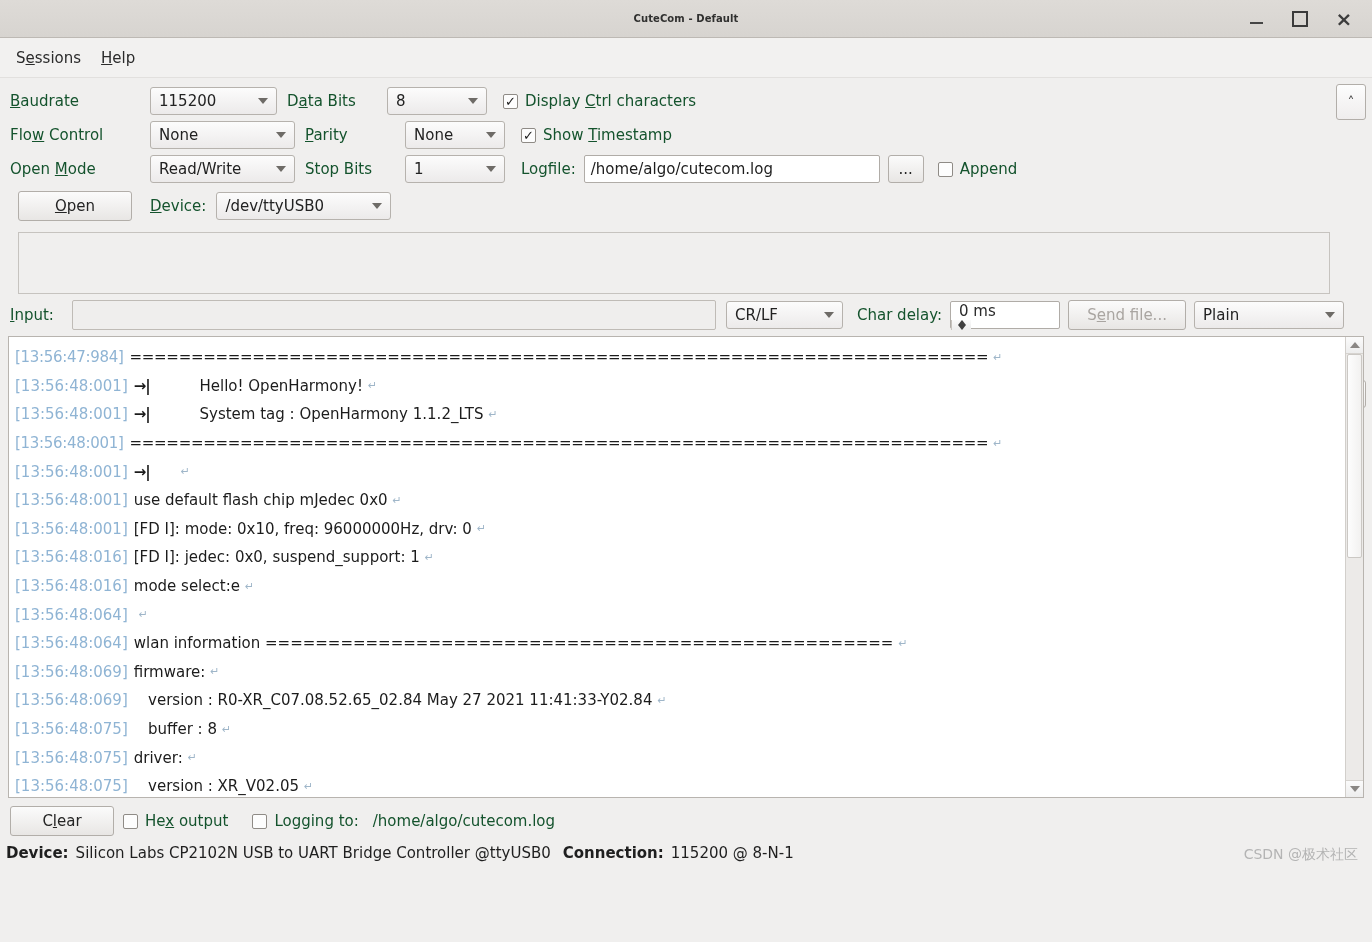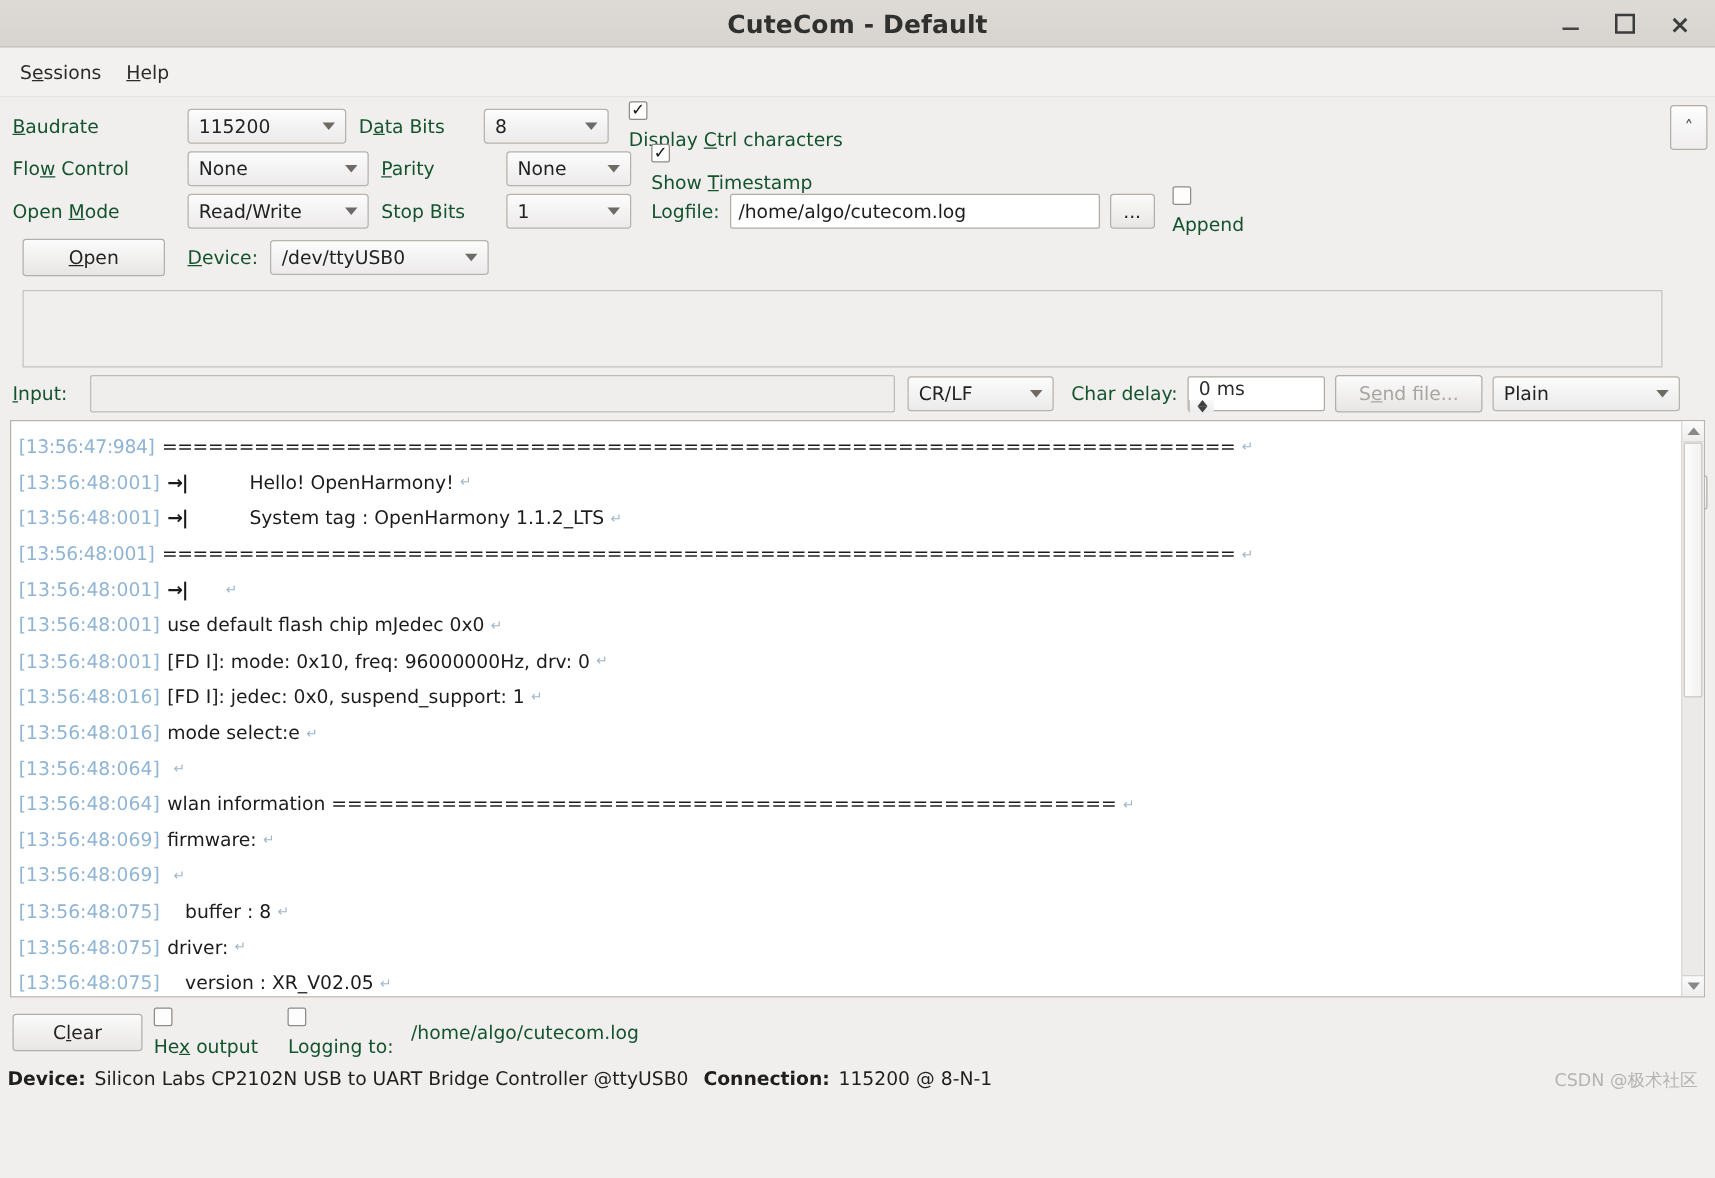--- a/index.html
+++ b/index.html
@@ -15,21 +15,21 @@
   
   .titlebar {
     height: 38px;
     background: linear-gradient(180deg,#dedbd7 0%, #d7d4d0 100%);
     border-bottom: 1px solid #bdb9b4;
     display: flex; align-items: center;
     position: relative;
   }
   .title-text {
     flex: 1; text-align: center;
-    font-size: 20px; font-weight: bold; color: #30302f;
+    font-size: 10px; font-weight: bold; color: #30302f;
     letter-spacing: 0.1px;
   }
   .win-btns { position: absolute; right: 6px; top: 0; height: 38px; display: flex; align-items: center; }
   .win-btn {
     width: 44px; height: 38px;
     display: flex; align-items: center; justify-content: center;
     color: #3c3c3c; font-size: 17px; line-height: 1;
   }
   .win-btn.minimize::after { content: ""; display:block; width: 13px; height: 2px; background: #454545; margin-top: 8px; }
   .win-btn.maximize::after { content: ""; display:block; width: 12px; height: 12px; border: 2px solid #3b3b3b; }
@@ -91,21 +91,21 @@
     border: 1px solid #b2aea9;
     border-radius: 3px;
     display: flex; align-items: center; justify-content: center;
     font-size: 15px; color: #242424;
     padding: 0 10px;
     white-space: nowrap;
   }
   .btn.disabled { color: #a9a5a1; }
   .btn u { text-decoration: underline; }
 
-  .chk { display: flex; gap: 7px; white-space: nowrap; flex-direction: column; }
+  .chk { display: flex; align-items: center; gap: 7px; white-space: nowrap; }
   .chkbox {
     width: 15px; height: 15px;
     border: 1px solid #8f8b86;
     background: #fdfdfd;
     border-radius: 2px;
     display: flex; align-items: center; justify-content: center;
     font-size: 13px; color: #1a1a1a; line-height: 1;
   }
   .chkbox.on::after { content: "\2713"; font-size: 13px; font-weight: bold; }
 
@@ -361,21 +361,21 @@
       <div class="logline"><span class="ts">[13:56:48:001]</span><span class="ctrl-tab">→|</span><span>          </span><span class="body-txt">System tag : OpenHarmony 1.1.2_LTS</span><span class="ctrl-cr">↵</span></div>
       <div class="logline eqline"><span class="ts">[13:56:48:001]</span><span class="body-txt">======================================================================</span><span class="ctrl-cr">↵</span></div>
       <div class="logline"><span class="ts">[13:56:48:001]</span><span class="ctrl-tab">→|</span><span>     </span><span class="body-txt"></span><span class="ctrl-cr">↵</span></div>
       <div class="logline"><span class="ts">[13:56:48:001]</span><span class="body-txt">use default flash chip mJedec 0x0</span><span class="ctrl-cr">↵</span></div>
       <div class="logline"><span class="ts">[13:56:48:001]</span><span class="body-txt">[FD I]: mode: 0x10, freq: 96000000Hz, drv: 0</span><span class="ctrl-cr">↵</span></div>
       <div class="logline"><span class="ts">[13:56:48:016]</span><span class="body-txt">[FD I]: jedec: 0x0, suspend_support: 1</span><span class="ctrl-cr">↵</span></div>
       <div class="logline"><span class="ts">[13:56:48:016]</span><span class="body-txt">mode select:e</span><span class="ctrl-cr">↵</span></div>
       <div class="logline"><span class="ts">[13:56:48:064]</span><span class="body-txt"></span><span class="ctrl-cr">↵</span></div>
       <div class="logline"><span class="ts">[13:56:48:064]</span><span class="body-txt">wlan information ==================================================</span><span class="ctrl-cr">↵</span></div>
       <div class="logline"><span class="ts">[13:56:48:069]</span><span class="body-txt">firmware:</span><span class="ctrl-cr">↵</span></div>
-      <div class="logline"><span class="ts">[13:56:48:069]</span><span class="ctrl-cr">↵</span></div>
+      <div class="logline"><span class="ts">[13:56:48:069]</span><span class="body-txt">   version : R0-XR_C07.08.52.65_02.84 May 27 2021 11:41:33-Y02.84</span><span class="ctrl-cr">↵</span></div>
       <div class="logline"><span class="ts">[13:56:48:075]</span><span class="body-txt">   buffer : 8</span><span class="ctrl-cr">↵</span></div>
       <div class="logline"><span class="ts">[13:56:48:075]</span><span class="body-txt">driver:</span><span class="ctrl-cr">↵</span></div>
       <div class="logline"><span class="ts">[13:56:48:075]</span><span class="body-txt">   version : XR_V02.05</span><span class="ctrl-cr">↵</span></div>
     </div>
   <div class="vscroll">
     <div class="vs-btn">
         <span class="tri-up-sb"></span>
       </div>
     <div class="vs-track">
       <div class="vs-thumb"></div>

